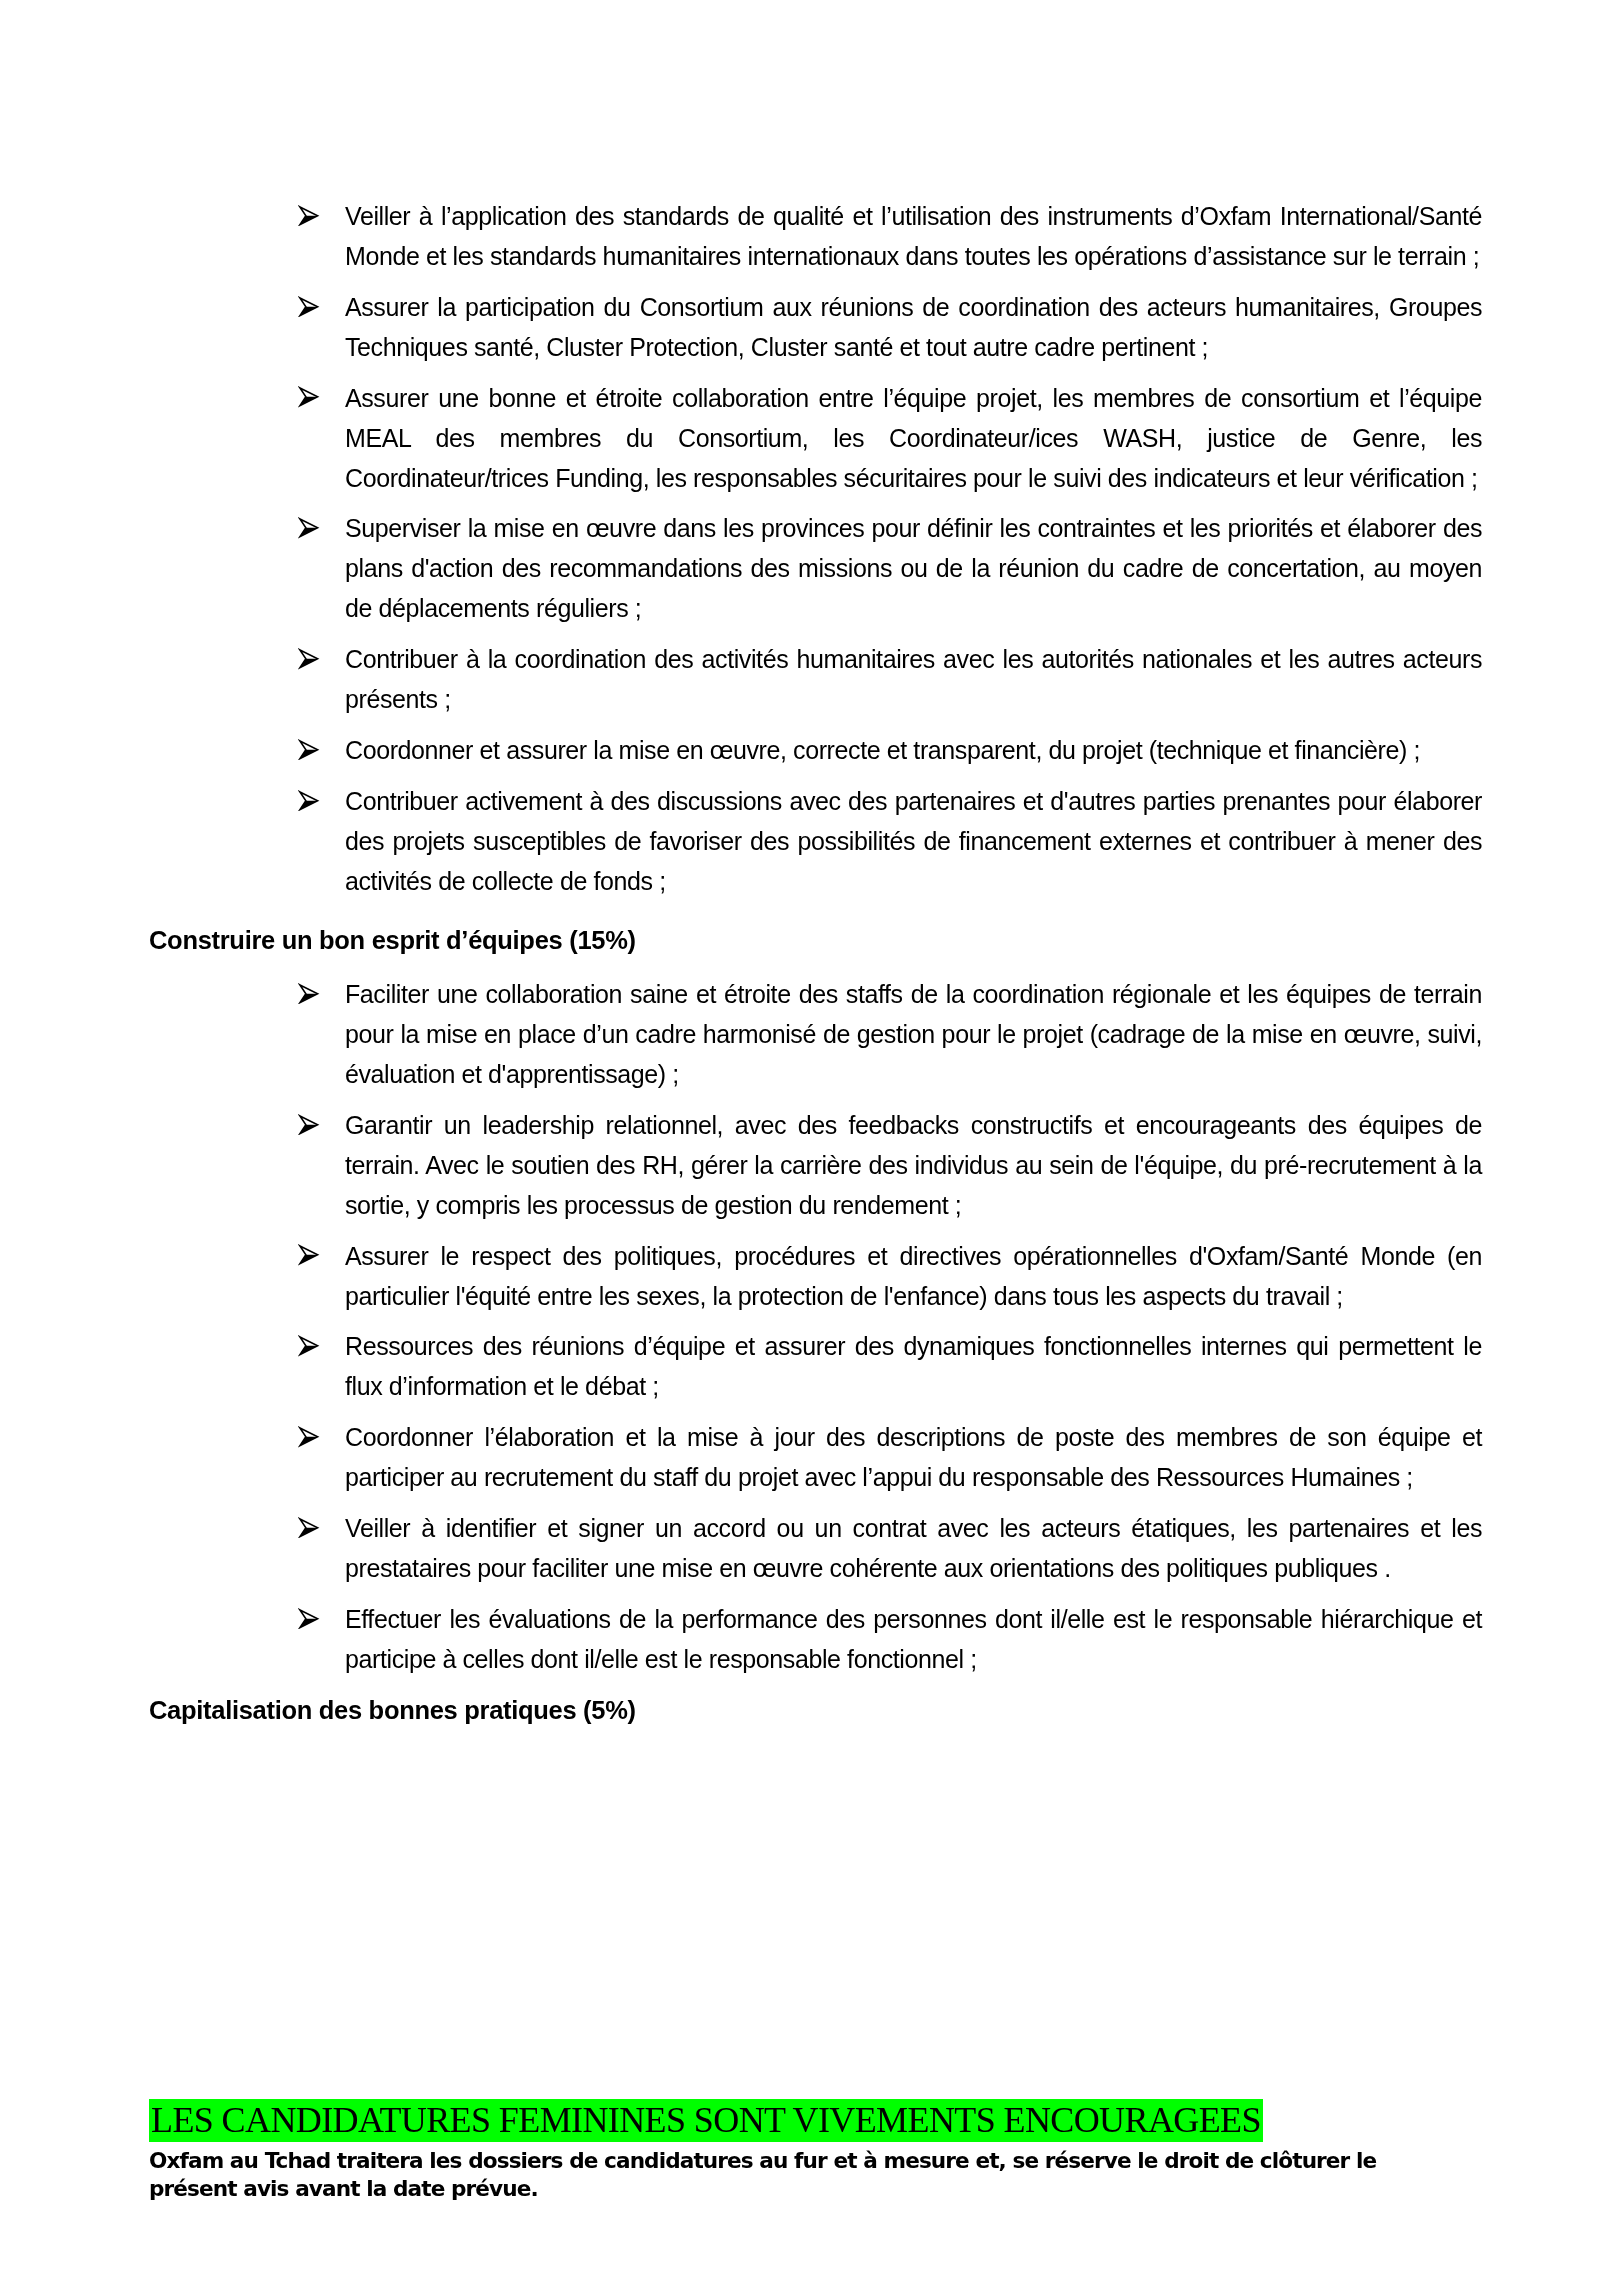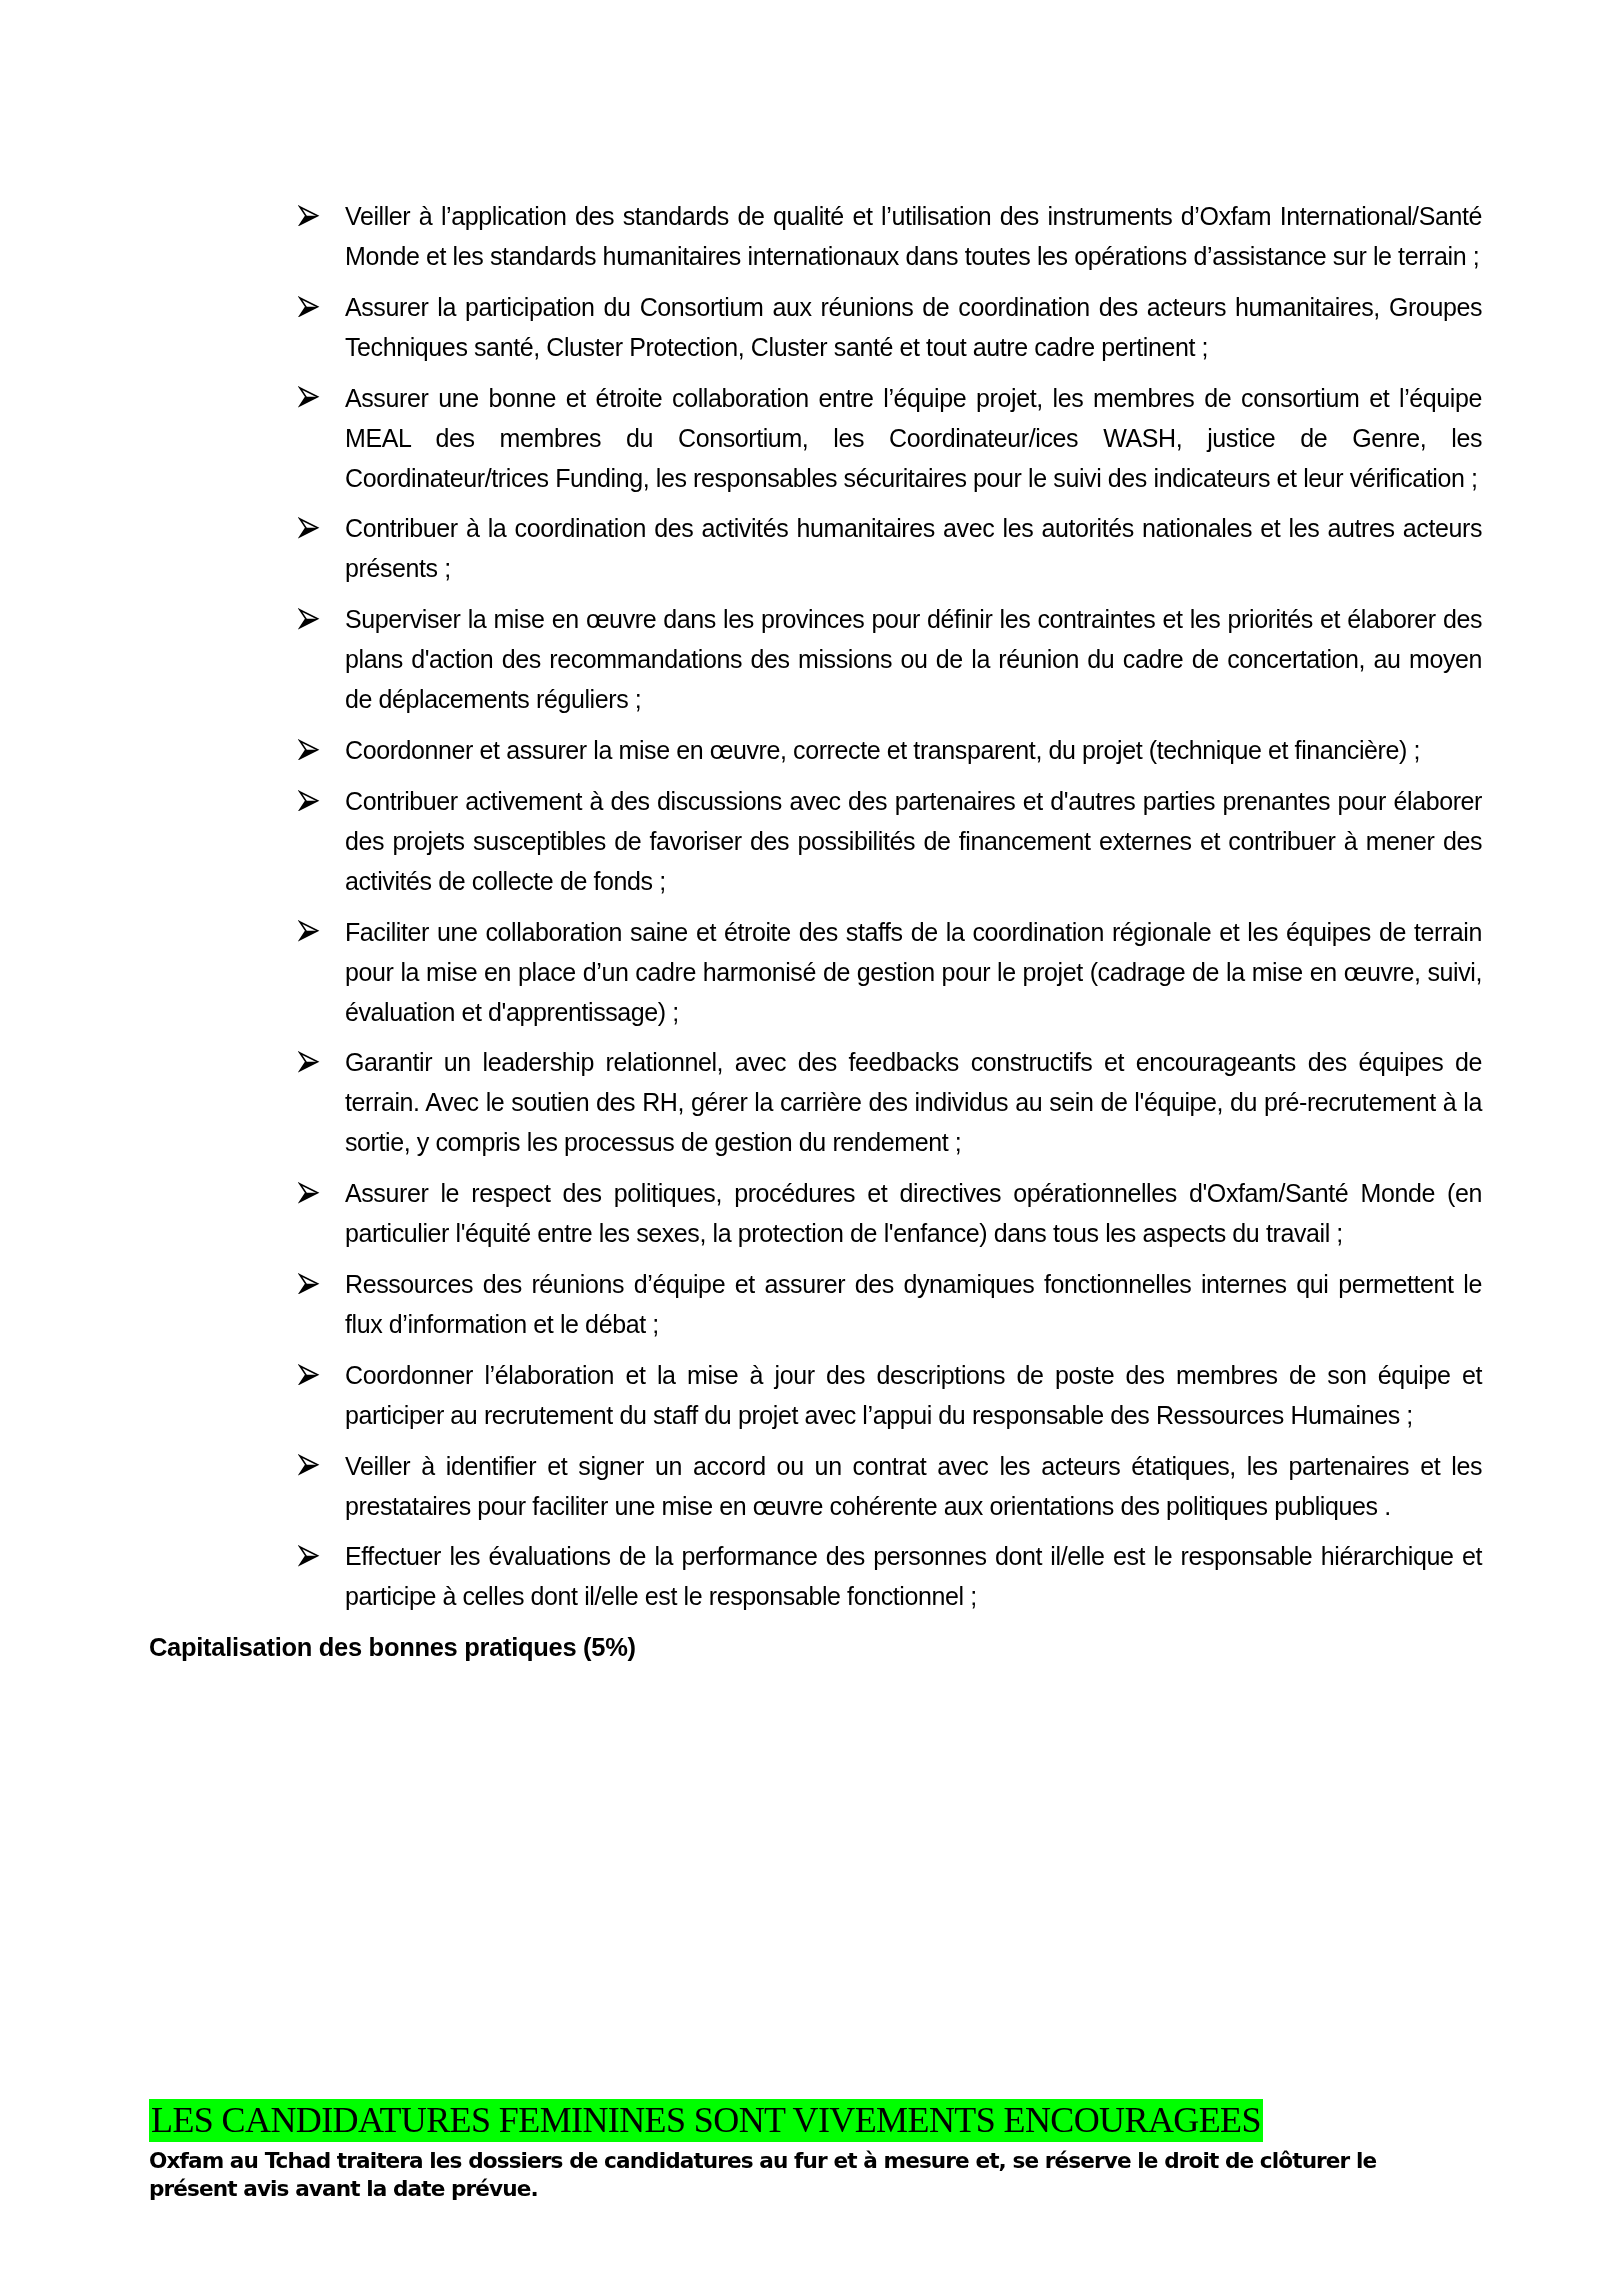--- a/index.html
+++ b/index.html
@@ -56,45 +56,46 @@
       <polygon points="2,2 20,11 2,20 8,11" fill="#ffffff" stroke="#000" stroke-width="1.6" stroke-linejoin="miter"></polygon>
       <polygon points="8,11 20,11 2,20" fill="#000"></polygon>
     </svg>
     <span class="item-text">Assurer une bonne et étroite collaboration entre l’équipe projet, les membres de consortium et l’équipe MEAL des membres du Consortium, les Coordinateur/ices WASH, justice de Genre, les Coordinateur/trices Funding, les responsables sécuritaires pour le suivi des indicateurs et leur vérification ;</span>
   </li>
         <li>
     <svg class="bullet-icon" viewBox="0 0 22 22">
       <polygon points="2,2 20,11 2,20 8,11" fill="#ffffff" stroke="#000" stroke-width="1.6" stroke-linejoin="miter"></polygon>
       <polygon points="8,11 20,11 2,20" fill="#000"></polygon>
     </svg>
-    <span class="item-text">Contribuer à la coordination des activités humanitaires avec les autorités nationales et les autres acteurs présents ;</span>
+    <span class="item-text">Superviser la mise en œuvre dans les provinces pour définir les contraintes et les priorités et élaborer des plans d'action des recommandations des missions ou de la réunion du cadre de concertation, au moyen de déplacements réguliers ;</span>
   </li>
         <li>
     <svg class="bullet-icon" viewBox="0 0 22 22">
       <polygon points="2,2 20,11 2,20 8,11" fill="#ffffff" stroke="#000" stroke-width="1.6" stroke-linejoin="miter"></polygon>
       <polygon points="8,11 20,11 2,20" fill="#000"></polygon>
     </svg>
-    <span class="item-text">Superviser la mise en œuvre dans les provinces pour définir les contraintes et les priorités et élaborer des plans d'action des recommandations des missions ou de la réunion du cadre de concertation, au moyen de déplacements réguliers ;</span>
+    <span class="item-text">Contribuer à la coordination des activités humanitaires avec les autorités nationales et les autres acteurs présents ;</span>
   </li>
         <li>
     <svg class="bullet-icon" viewBox="0 0 22 22">
       <polygon points="2,2 20,11 2,20 8,11" fill="#ffffff" stroke="#000" stroke-width="1.6" stroke-linejoin="miter"></polygon>
       <polygon points="8,11 20,11 2,20" fill="#000"></polygon>
     </svg>
     <span class="item-text">Coordonner et assurer la mise en œuvre, correcte et transparent, du projet (technique et financière) ;</span>
   </li>
         <li>
     <svg class="bullet-icon" viewBox="0 0 22 22">
       <polygon points="2,2 20,11 2,20 8,11" fill="#ffffff" stroke="#000" stroke-width="1.6" stroke-linejoin="miter"></polygon>
       <polygon points="8,11 20,11 2,20" fill="#000"></polygon>
     </svg>
     <span class="item-text">Contribuer activement à des discussions avec des partenaires et d'autres parties prenantes pour élaborer des projets susceptibles de favoriser des possibilités de financement externes et contribuer à mener des activités de collecte de fonds ;</span>
   </li>
       </ul>
 
+    <div class="section-heading">Construire un bon esprit d’équipes (15%)</div>
 
     <ul class="bullets" id="list2">
         <li>
     <svg class="bullet-icon" viewBox="0 0 22 22">
       <polygon points="2,2 20,11 2,20 8,11" fill="#ffffff" stroke="#000" stroke-width="1.6" stroke-linejoin="miter"></polygon>
       <polygon points="8,11 20,11 2,20" fill="#000"></polygon>
     </svg>
     <span class="item-text">Faciliter une collaboration saine et étroite des staffs de la coordination régionale et les équipes de terrain pour la mise en place d’un cadre harmonisé de gestion pour le projet (cadrage de la mise en œuvre, suivi, évaluation et d'apprentissage) ;</span>
   </li>
         <li>

